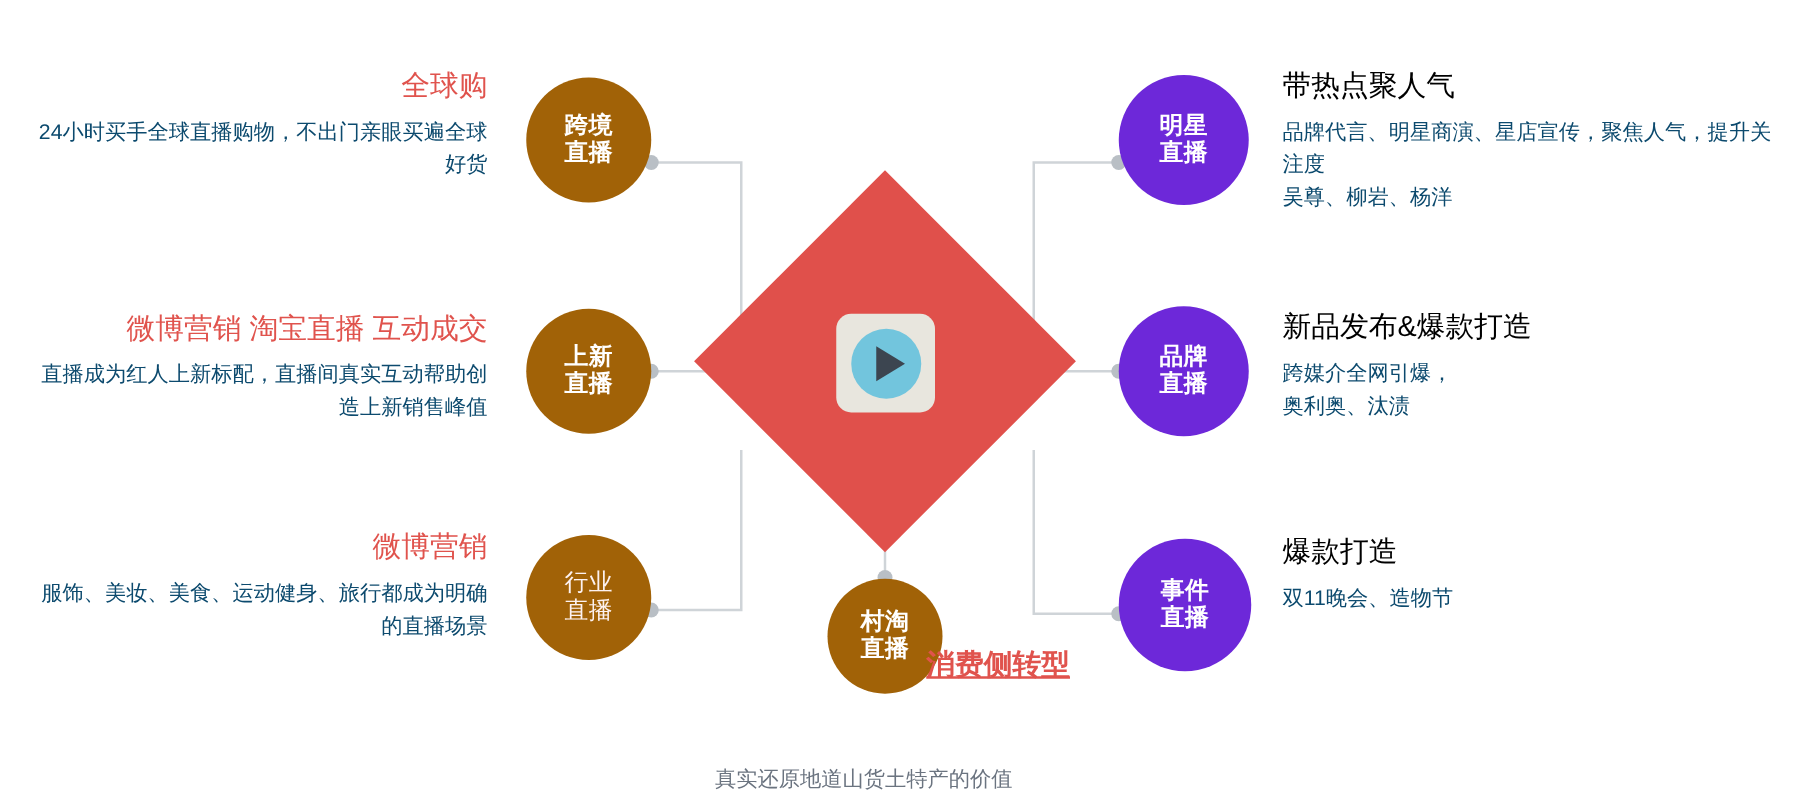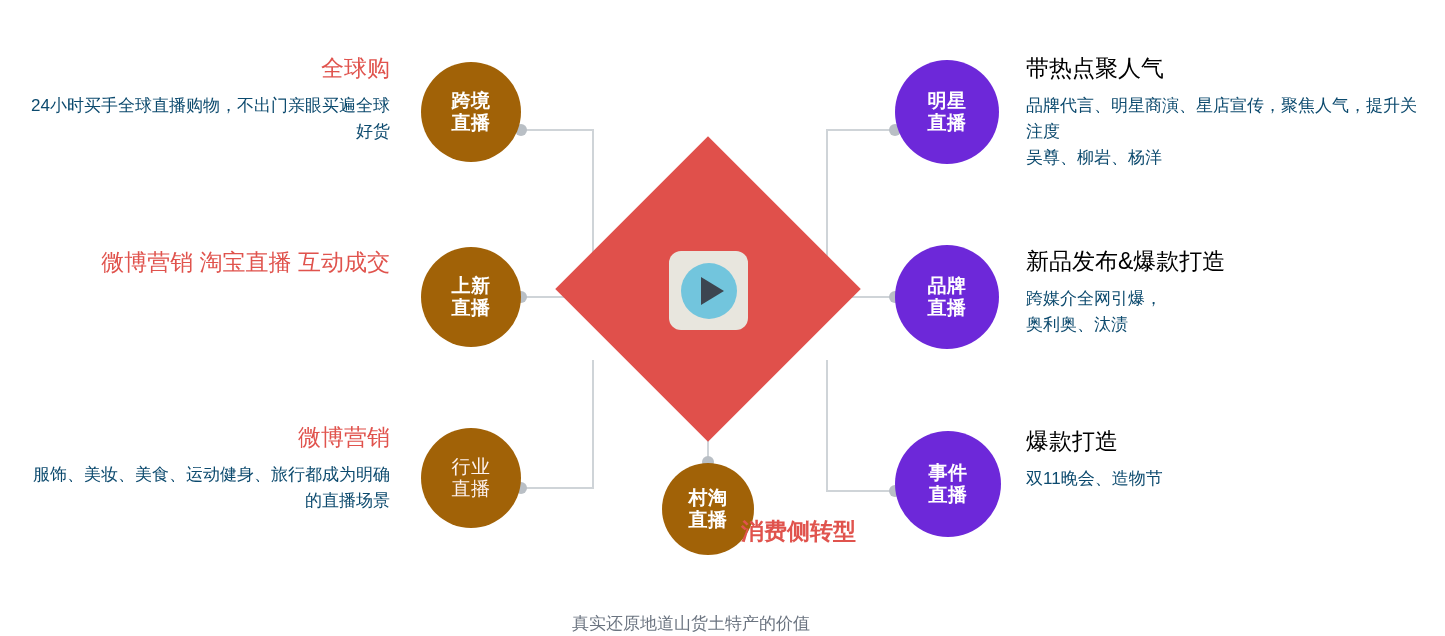--- a/index.html
+++ b/index.html
@@ -123,20 +123,21 @@
     margin-left: 8px;
   }
 
   
   #consumer-tag {
     position: absolute;
     color: #e0534d;
     font-size: 23px;
     font-weight: bold;
     white-space: nowrap;
+    text-decoration: underline;
   }
   #village-caption {
     position: absolute;
     font-size: 17px;
     color: #6b7480;
     white-space: nowrap;
     margin-top: 44px;
   }
 </style>
 </head>
@@ -181,20 +182,21 @@
     </div>
   </div>
 
   <div class="block left" style="left:30px; top:55px;">
     <p class="heading">全球购</p>
     <p class="body">24小时买手全球直播购物，不出门亲眼买遍全球好货</p>
   </div>
 
   <div class="block left" style="left:30px; top:249px;">
     <p class="heading">微博营销 淘宝直播 互动成交</p>
+    <p class="body">直播成为红人上新标配，直播间真实互动帮助创造上新销售峰值</p>
   </div>
 
   <div class="block left" style="left:30px; top:424px;">
     <p class="heading">微博营销</p>
     <p class="body">服饰、美妆、美食、运动健身、旅行都成为明确的直播场景</p>
   </div>
 
   <div class="block right" style="left:1026px; top:55px;">
     <p class="heading">带热点聚人气</p>
     <p class="body" style="white-space:pre-line;">品牌代言、明星商演、星店宣传，聚焦人气，提升关注度

